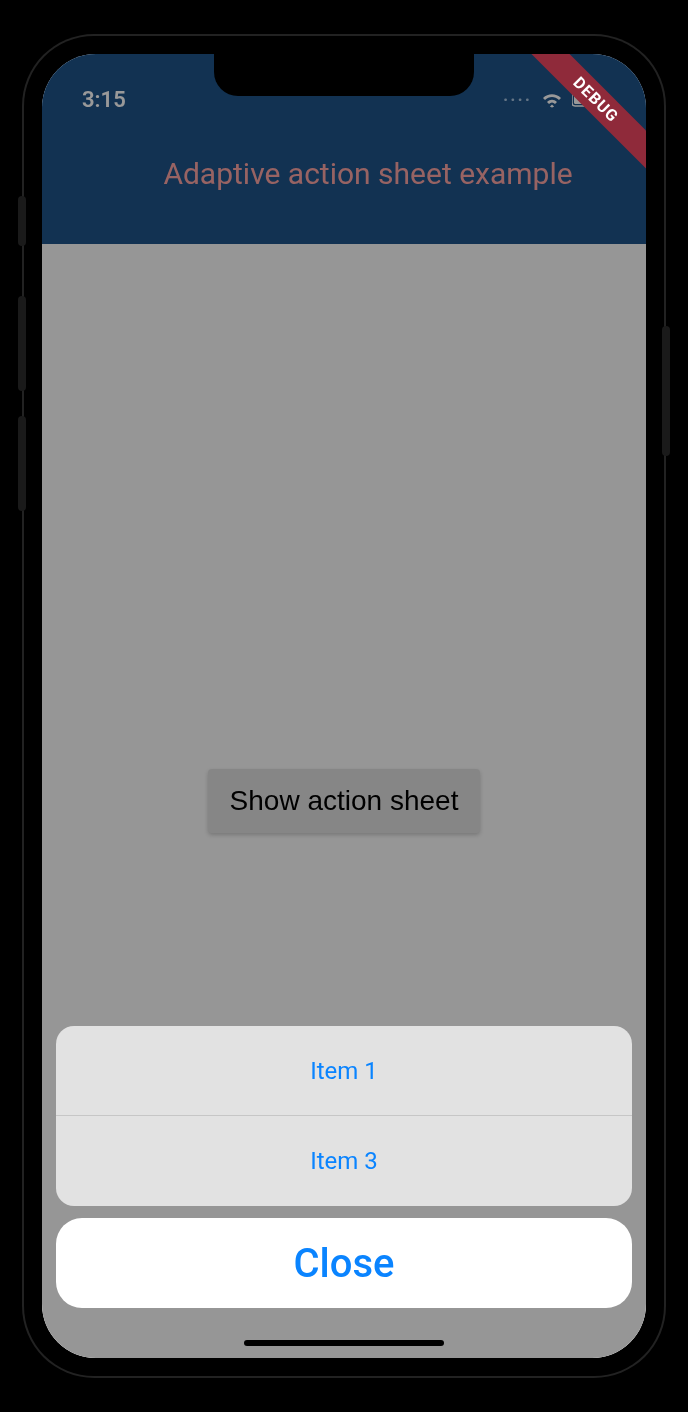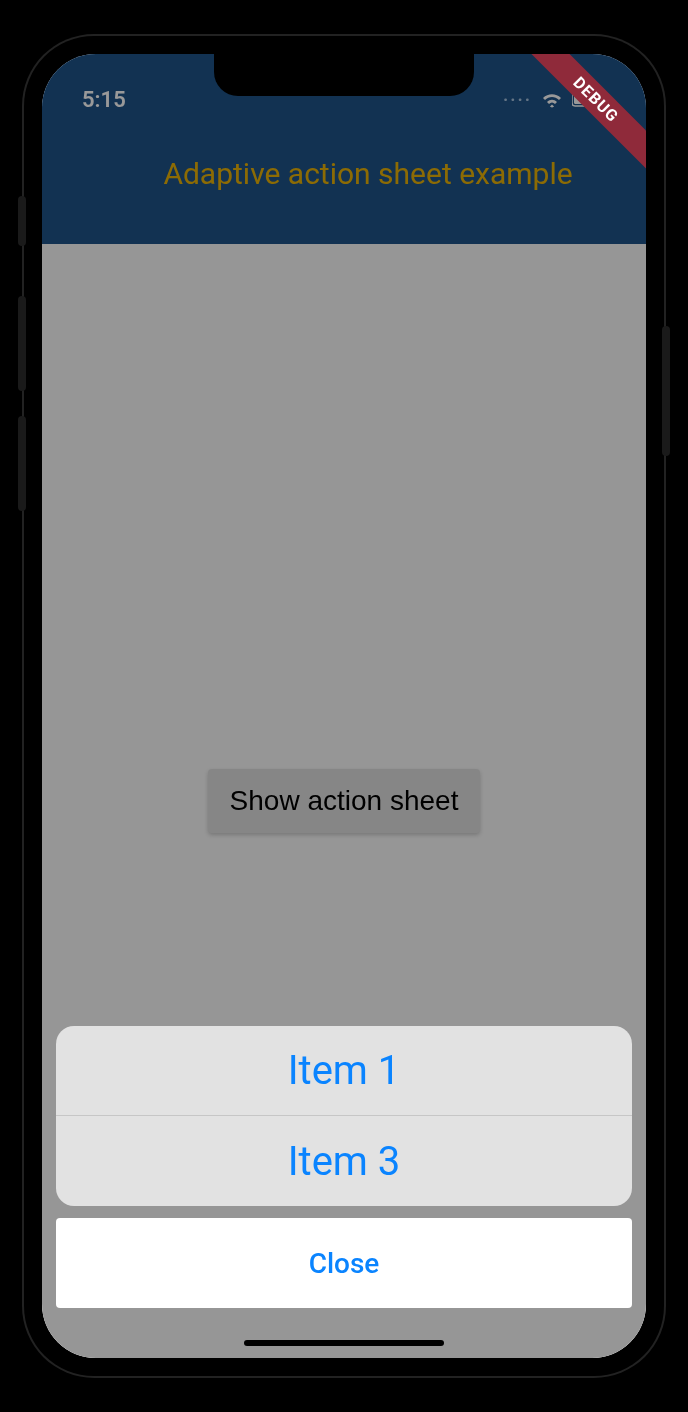--- a/index.html
+++ b/index.html
@@ -78,21 +78,21 @@
     }
     .status-right { display: flex; align-items: center; gap: 8px; }
     .status-dots { color: #a8c4e0; letter-spacing: 2px; font-size: 18px; }
     .appbar-title {
       flex: 1;
       display: flex;
       align-items: center;
       justify-content: center;
       width: 100%;
       font-size: 30px;
-      color: #eab308;
+      color: #fca5a5;
       padding-bottom: 22px;
       margin-left: 48px;
     }
 
     
     .debug-banner {
       position: absolute;
       top: 32px; right: -50px;
       width: 200px;
       background: #8f2a3a;
@@ -144,35 +144,35 @@
       background: rgba(230,230,230,0.95);
       border-radius: 18px;
       overflow: hidden;
     }
     .action-item {
       height: 90px;
       display: flex;
       align-items: center;
       justify-content: center;
       color: #0a84ff;
-      font-size: 40px;
+      font-size: 24px;
       border-bottom: 1px solid rgba(0,0,0,0.12);
       cursor: pointer;
     }
     .action-item:last-child { border-bottom: none; }
 
     .close-btn {
       background: #fff;
-      border-radius: 4px;
+      border-radius: 26px;
       height: 90px;
       display: flex;
       align-items: center;
       justify-content: center;
       color: #0a84ff;
-      font-size: 28px;
+      font-size: 40px;
       font-weight: 500;
       cursor: pointer;
     }
 
     
     .home-indicator {
       position: absolute;
       bottom: 12px; left: 50%;
       transform: translateX(-50%);
       width: 200px; height: 6px;
@@ -191,21 +191,21 @@
   <div class="side-button sb-left-1"></div>
   <div class="side-button sb-left-2"></div>
   <div class="side-button sb-left-3"></div>
   <div class="side-button sb-right"></div>
 
   <div class="screen">
     <div class="notch"></div>
 
     <div class="appbar">
       <div class="statusbar">
-        <span>5:15</span>
+        <span>3:15</span>
         <div class="status-right">
           <span class="status-dots">····</span>
           <span class="wifi-icon">
             <svg width="24" height="18" viewBox="0 0 24 18">
                 <path fill="#fff" d="M12 17.5 c-1 0-2-1-2-1 l2-2 2 2 s-1 1-2 1z M7 12 c3-3 7-3 10 0 l-2 2 c-2-2-4-2-6 0 z M3 8 c5-5 13-5 18 0 l-2 2 c-4-4-10-4-14 0 z"></path>
               </svg>
           </span>
           <span class="battery-icon">
             <svg width="34" height="16" viewBox="0 0 34 16">
                 <rect x="0" y="1" width="28" height="14" rx="3" fill="none" stroke="#fff" stroke-width="1.5"></rect>

